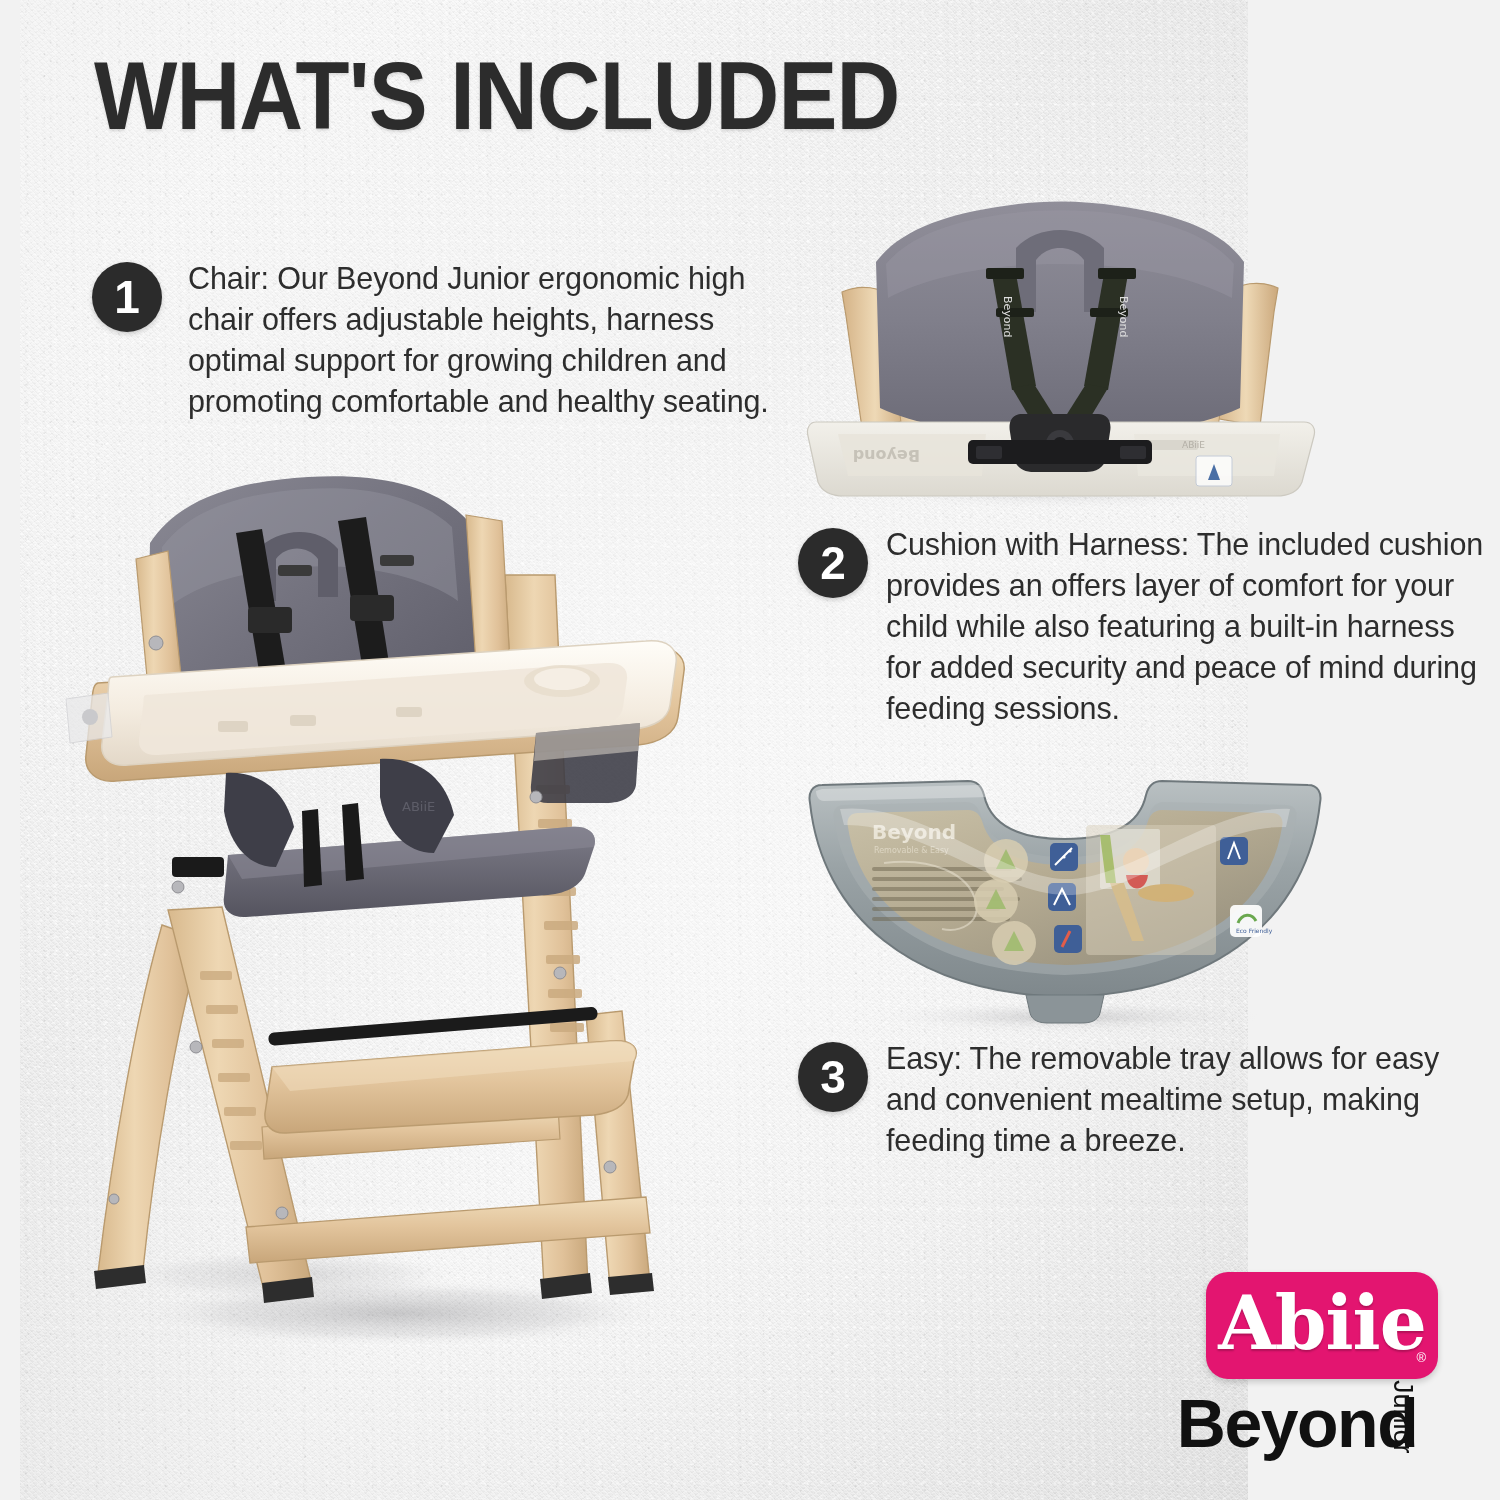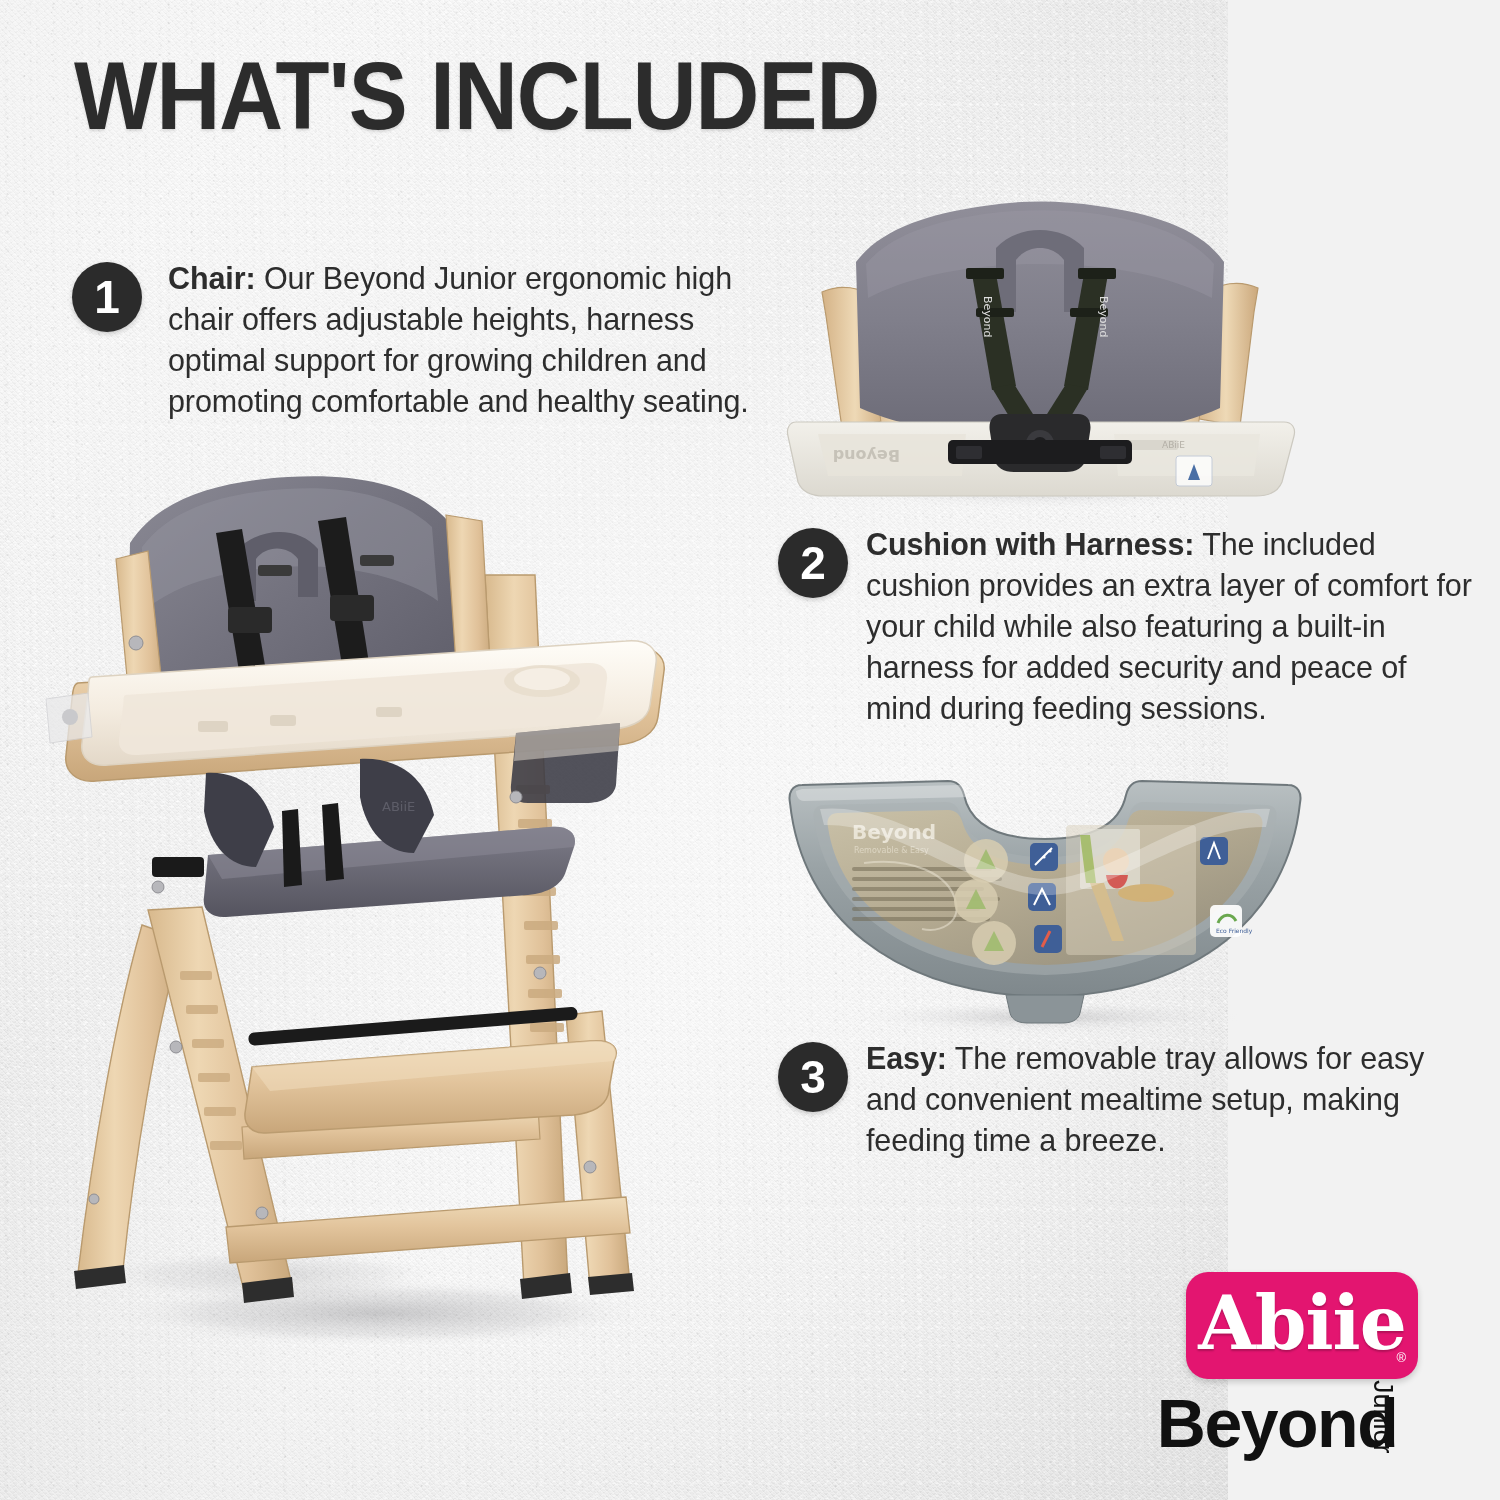--- a/index.html
+++ b/index.html
@@ -30,20 +30,21 @@
       radial-gradient(ellipse 2px 2px at 83% 33%, rgba(190,190,190,.35), rgba(0,0,0,0) 70%),
       radial-gradient(ellipse 3px 3px at 47% 52%, rgba(255,255,255,.9),  rgba(255,255,255,0) 70%),
       radial-gradient(ellipse 2px 3px at 19% 67%, rgba(193,193,193,.33), rgba(0,0,0,0) 70%),
       radial-gradient(ellipse 3px 2px at 73% 78%, rgba(255,255,255,.92), rgba(255,255,255,0) 70%),
       radial-gradient(ellipse 2px 2px at 91% 61%, rgba(188,188,188,.3),  rgba(0,0,0,0) 70%),
       linear-gradient(135deg, #fbfbfb 0%, #eeeeee 40%, #f6f6f6 62%, #e9e9e9 100%);
     background-size:
       17px 13px, 23px 19px, 13px 17px, 29px 23px,
       19px 23px, 31px 17px, 21px 29px, 27px 21px,
       100% 100%;
+    margin-left: 20px;
   }
   #grain {
     position: absolute;
     inset: 0;
     pointer-events: none;
     opacity: .55;
     background-image:
       repeating-linear-gradient(48deg,  rgba(255,255,255,.55) 0 1px, rgba(0,0,0,.035) 1px 2px, rgba(255,255,255,0) 2px 4px),
       repeating-linear-gradient(-37deg, rgba(255,255,255,.5)  0 1px, rgba(0,0,0,.03)  1px 2px, rgba(255,255,255,0) 2px 5px),
       repeating-linear-gradient(8deg,   rgba(0,0,0,.02)       0 2px, rgba(255,255,255,.4) 2px 3px);
@@ -88,21 +89,21 @@
     box-shadow: 0 2px 5px rgba(0,0,0,.18);
   }
   .body-text {
     position: absolute;
     color: #2d2d2d;
     font-size: 30.5px;
     line-height: 41px;
     letter-spacing: -0.1px;
     font-weight: 400;
   }
-  .body-text b { font-weight: 700; }
+  .body-text b { font-weight: 400; }
 
   #item1 { left: 72px;  top: 262px; width: 690px; }
   #item1 .body-text { left: 96px; top: -4px; width: 590px; }
 
   #item2 { left: 778px; top: 528px; width: 700px; }
   #item2 .body-text { left: 88px; top: -4px; width: 610px; }
 
   #item3 { left: 778px; top: 1042px; width: 700px; }
   #item3 .body-text { left: 88px; top: -4px; width: 610px; }
 
@@ -481,21 +482,21 @@
   <div class="item" id="item1">
     <div class="badge">1</div>
     <div class="body-text">
       <b>Chair:</b><span> Our Beyond Junior ergonomic high chair offers adjustable heights, harness optimal support for growing children and promoting comfortable and healthy seating.</span>
     </div>
   </div>
 
   <div class="item" id="item2">
     <div class="badge">2</div>
     <div class="body-text">
-      <b>Cushion with Harness:</b><span> The included cushion provides an extra layer of comfort for your child while also featuring a built-in harness for added security and peace of mind during feeding sessions.</span>
+      <b>Cushion with Harness:</b><span> The included cushion provides an offers layer of comfort for your child while also featuring a built-in harness for added security and peace of mind during feeding sessions.</span>
     </div>
   </div>
 
   <div class="item" id="item3">
     <div class="badge">3</div>
     <div class="body-text">
       <b>Easy:</b><span> The removable tray allows for easy and convenient mealtime setup, making feeding time a breeze.</span>
     </div>
   </div>
 

